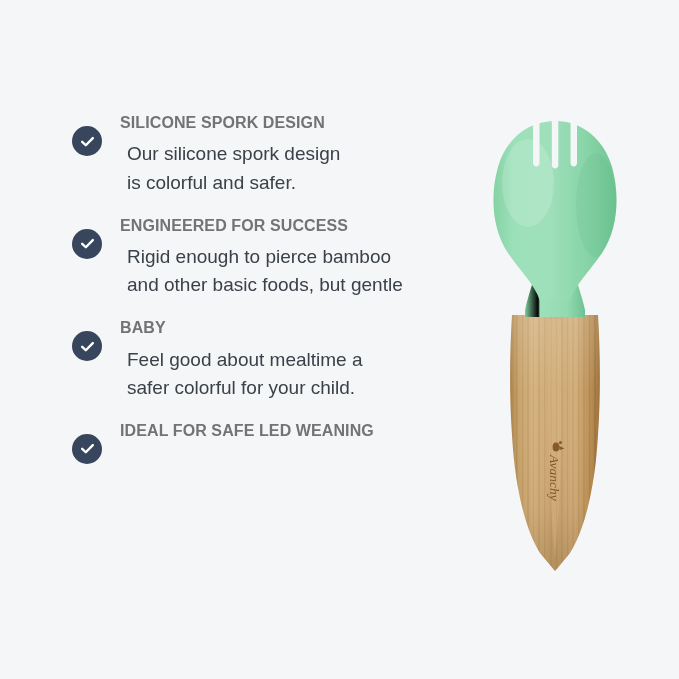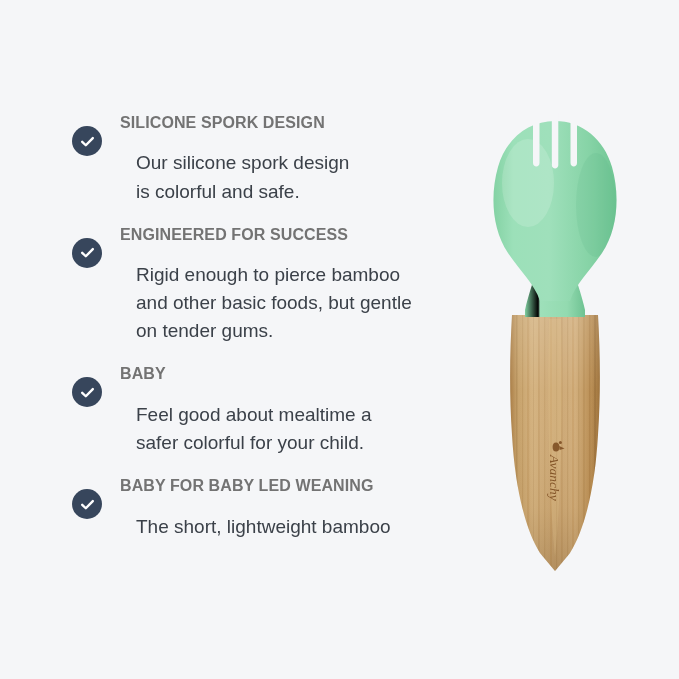--- a/index.html
+++ b/index.html
@@ -64,21 +64,21 @@
     margin: 0 0 3px 0;
     white-space: nowrap;
   }
 
   .feature-desc {
     font-family: "Liberation Sans", sans-serif;
     font-weight: normal;
     font-size: 19px;
     color: #3b4149;
     line-height: 1.48;
-    margin: 16px;
+    margin: 7px;
   }
   .feature-desc span { display: block; white-space: nowrap; }
 
   
   .product {
     position: absolute;
     left: 470px;
     top: 105px;
     width: 170px;
     height: 480px;
@@ -94,35 +94,34 @@
 
     <div class="feature">
       <span class="check-badge">
         <svg viewBox="0 0 24 24" aria-hidden="true">
           <path d="M4.5 12.4 L9.6 17.3 L19.5 7.2" fill="none" stroke="#ffffff" stroke-width="3.4" stroke-linecap="round" stroke-linejoin="round"></path>
         </svg>
       </span>
       <p class="feature-title">SILICONE SPORK DESIGN</p>
       <p class="feature-desc">
         <span>Our silicone spork design</span>
-        <span>is colorful and safe.</span>
+        <span>is colorful and safer.</span>
       </p>
     </div>
 
     <div class="feature">
       <span class="check-badge">
         <svg viewBox="0 0 24 24" aria-hidden="true">
           <path d="M4.5 12.4 L9.6 17.3 L19.5 7.2" fill="none" stroke="#ffffff" stroke-width="3.4" stroke-linecap="round" stroke-linejoin="round"></path>
         </svg>
       </span>
       <p class="feature-title">ENGINEERED FOR SUCCESS</p>
       <p class="feature-desc">
         <span>Rigid enough to pierce bamboo</span>
         <span>and other basic foods, but gentle</span>
-        <span>on tender gums.</span>
       </p>
     </div>
 
     <div class="feature">
       <span class="check-badge">
         <svg viewBox="0 0 24 24" aria-hidden="true">
           <path d="M4.5 12.4 L9.6 17.3 L19.5 7.2" fill="none" stroke="#ffffff" stroke-width="3.4" stroke-linecap="round" stroke-linejoin="round"></path>
         </svg>
       </span>
       <p class="feature-title">BABY</p>
@@ -131,23 +130,22 @@
         <span>safer colorful for your child.</span>
       </p>
     </div>
 
     <div class="feature">
       <span class="check-badge">
         <svg viewBox="0 0 24 24" aria-hidden="true">
           <path d="M4.5 12.4 L9.6 17.3 L19.5 7.2" fill="none" stroke="#ffffff" stroke-width="3.4" stroke-linecap="round" stroke-linejoin="round"></path>
         </svg>
       </span>
-      <p class="feature-title">BABY FOR BABY LED WEANING</p>
-      <p class="feature-desc">
-        <span>The short, lightweight bamboo</span>
+      <p class="feature-title">IDEAL FOR SAFE LED WEANING</p>
+      <p class="feature-desc">
       </p>
     </div>
 
   </div>
 
   <div class="product">
     <svg viewBox="0 0 170 480" aria-hidden="true">
       <defs>
 
         <linearGradient id="mintGrad" x1="0" y1="0" x2="1" y2="0">

